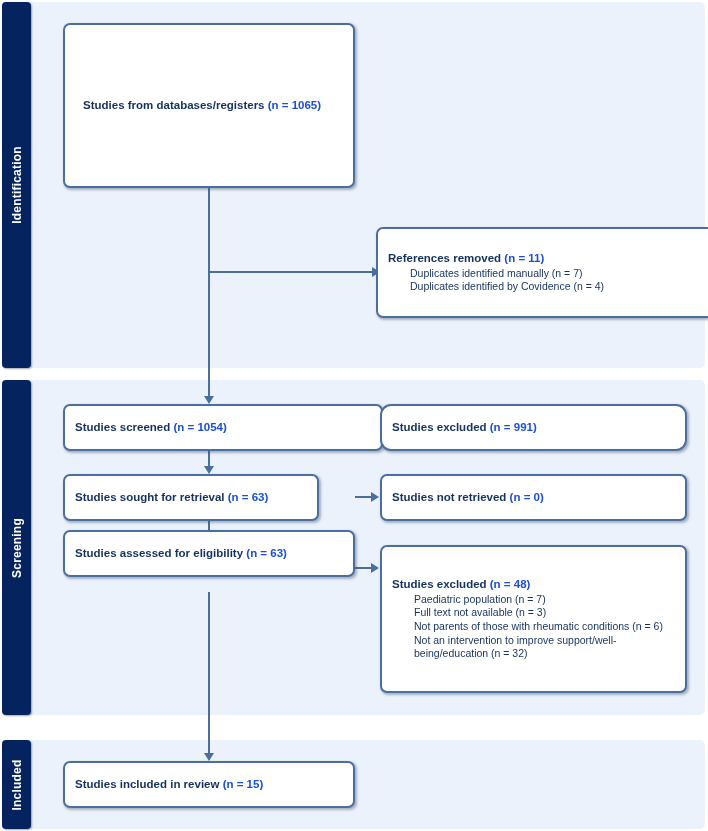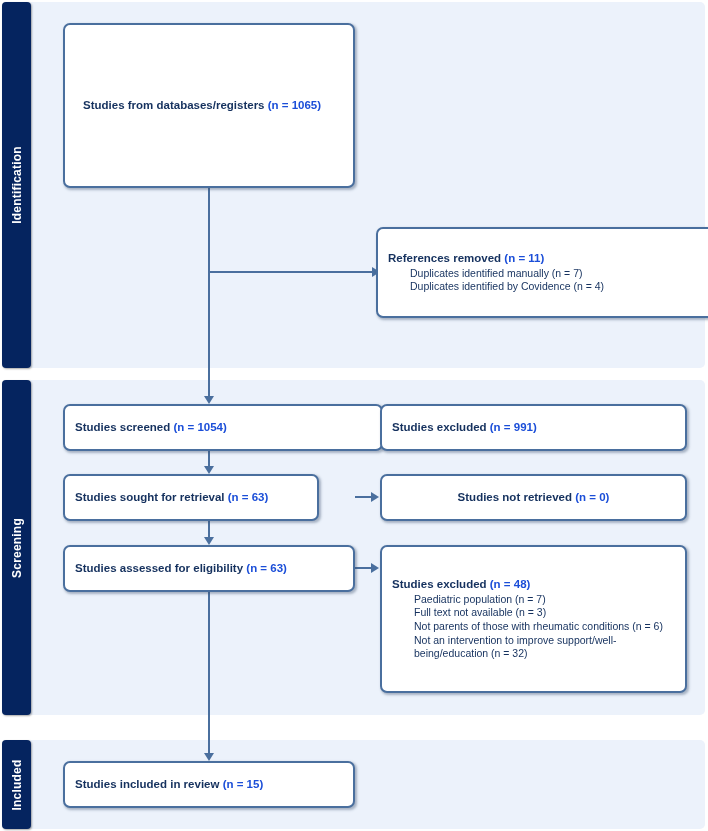--- a/index.html
+++ b/index.html
@@ -90,24 +90,24 @@
     font-weight: normal;
     line-height: 1.3;
     padding-left: 22px;
     font-family: "Liberation Sans", sans-serif;
   }
 
   
   .box-records           { left: 63px;  top: 23px;  width: 292px; height: 165px; padding-left: 8px; }
   .box-removed           { left: 376px; top: 227px; width: 356px; height: 91px;  }
   .box-screened          { left: 63px;  top: 404px; width: 320px; height: 47px;  }
-  .box-excluded-screen   { left: 380px; top: 404px; width: 307px; height: 47px;  }
+  .box-excluded-screen   { left: 380px; top: 404px; width: 307px; height: 47px; border-radius: 11px;  }
   .box-sought            { left: 63px;  top: 474px; width: 256px; height: 47px;  }
-  .box-not-retrieved     { left: 380px; top: 474px; width: 307px; height: 47px; text-align: center;  }
-  .box-eligibility       { left: 63px;  top: 545px; width: 292px; height: 47px;  }
+  .box-not-retrieved     { left: 380px; top: 474px; width: 307px; height: 47px;  }
+  .box-eligibility       { left: 63px;  top: 530px; width: 292px; height: 47px;  }
   .box-excluded-elig     { left: 380px; top: 545px; width: 307px; height: 148px; }
   .box-included          { left: 63px;  top: 761px; width: 292px; height: 47px;  }
   .box-excluded-elig .box-inner { padding-top: 0; }
 
   
   .conn {
     position: absolute;
     background: #4a6f9e;
   }
   .vline { width: 2px; }

